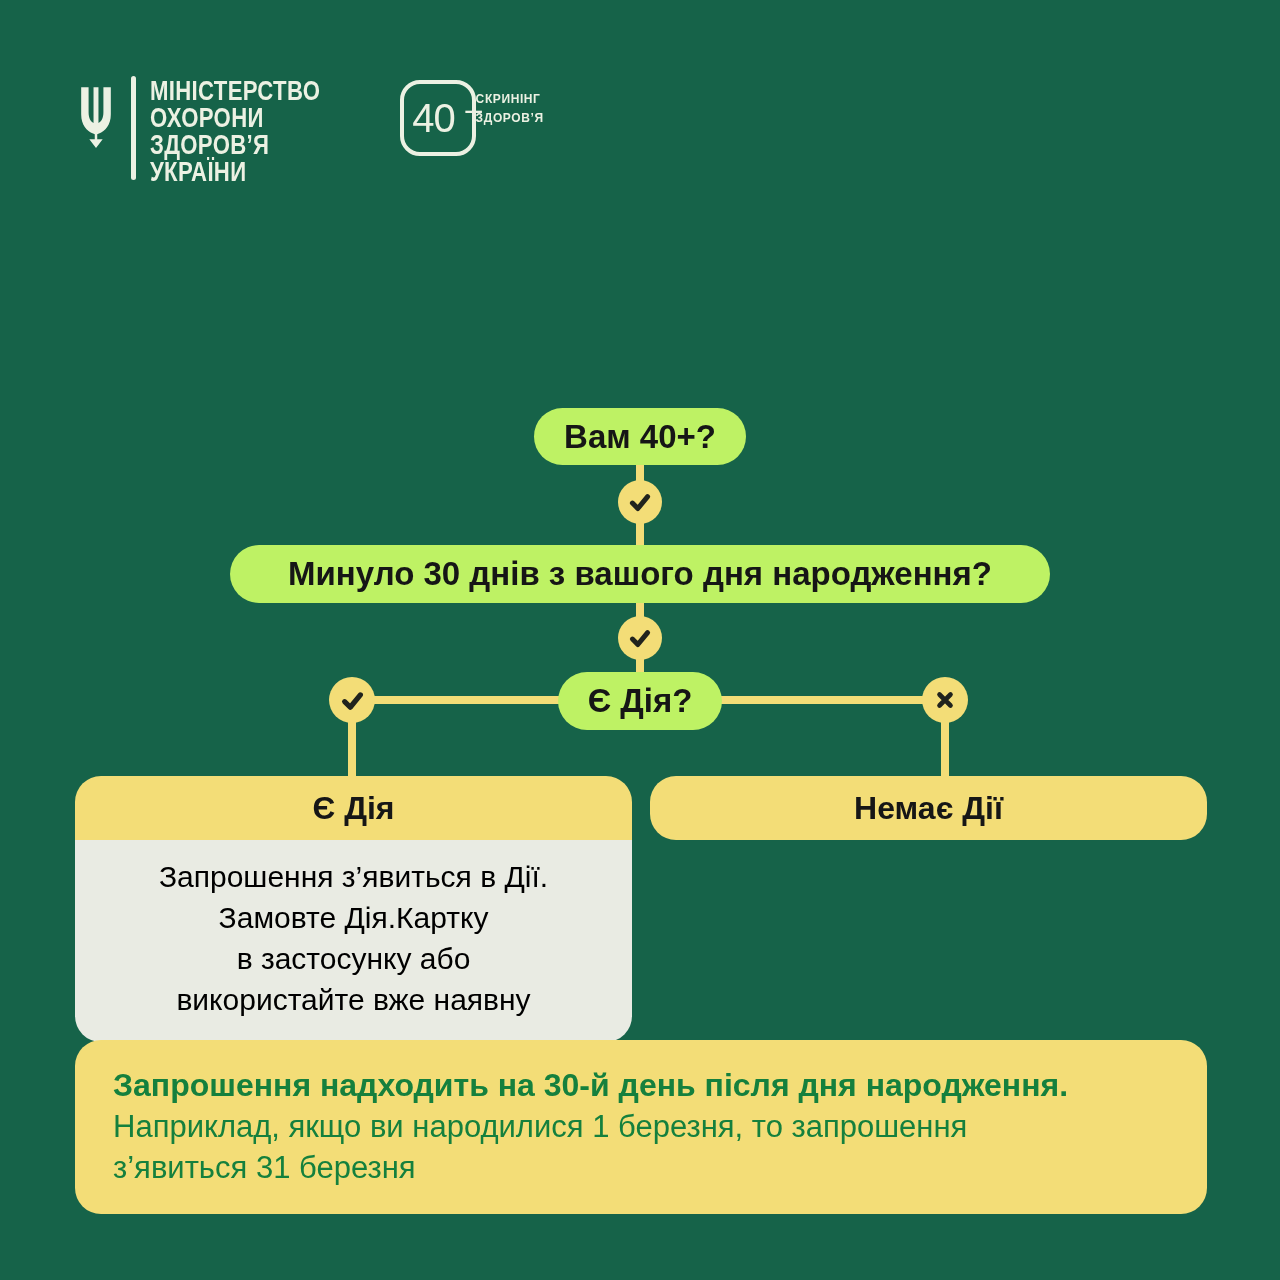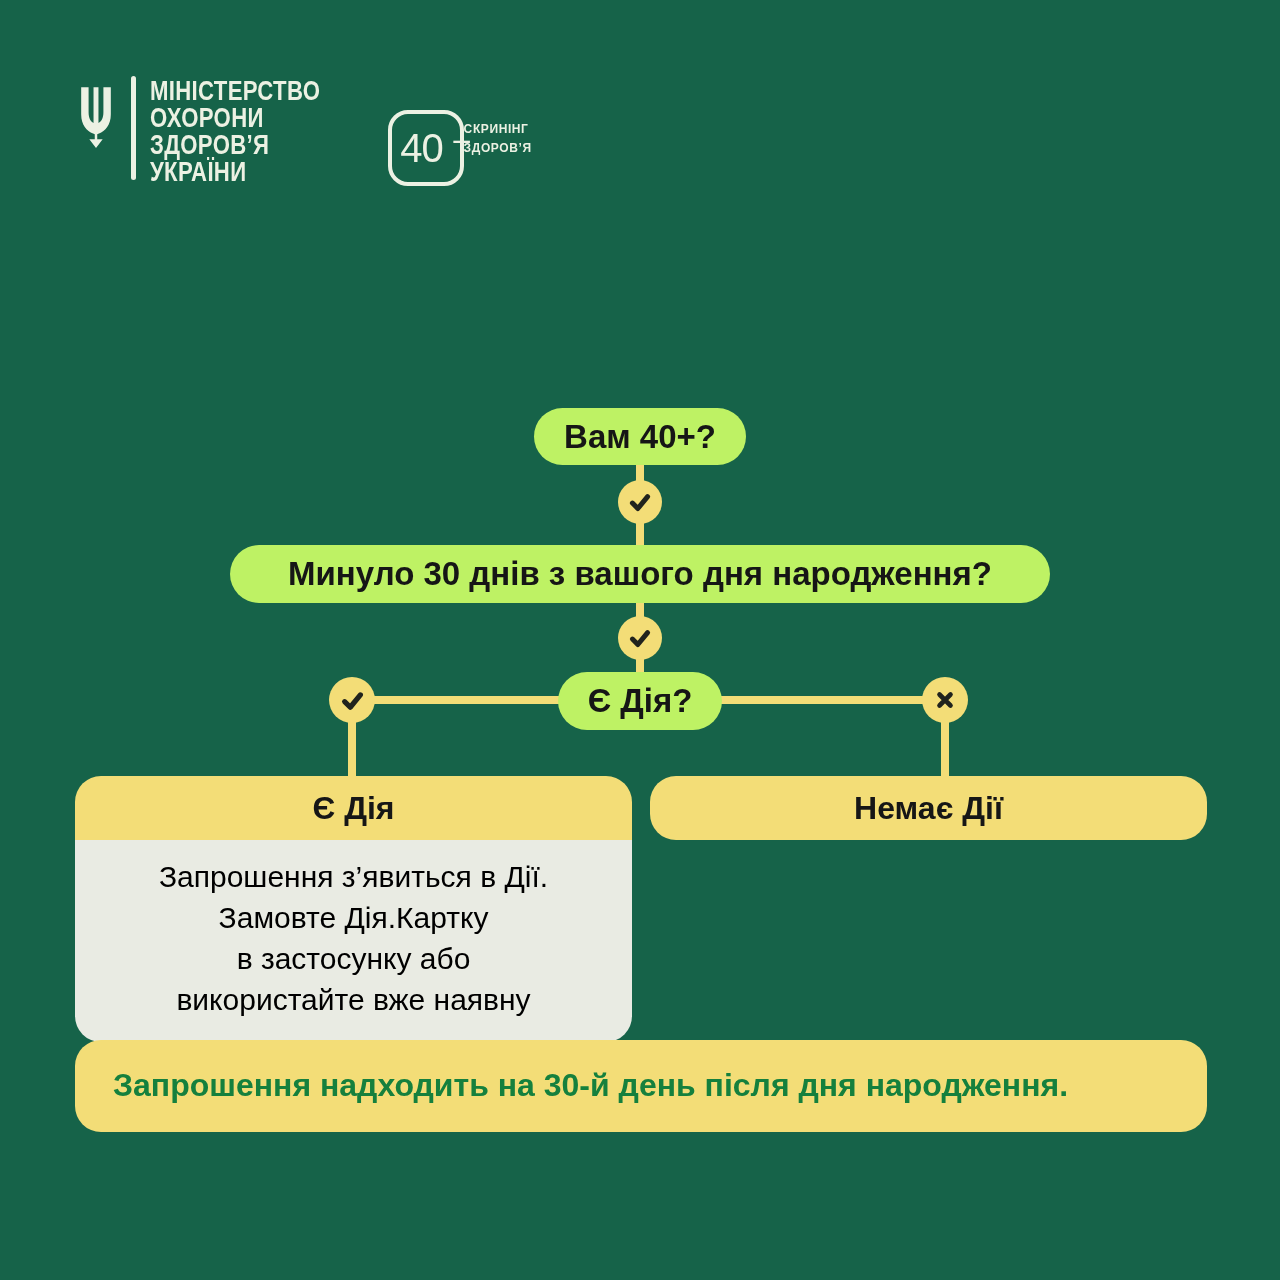--- a/index.html
+++ b/index.html
@@ -3,21 +3,21 @@
 <meta charset="utf-8">
 <style>
   html,body{margin:0;padding:0;background:#0d3d2d;}
   .canvas{
     position:relative;width:1280px;height:1280px;overflow:hidden;
     background:#166349;
     font-family:"Liberation Sans","DejaVu Sans",sans-serif;
     color:#1a1a1a;
   }
   
-  .logos{position:absolute;left:75px;top:76px;display:flex;gap:30px;align-items:flex-end;}
+  .logos{position:absolute;left:75px;top:76px;display:flex;gap:42px;}
   .ministry{display:flex;align-items:flex-start;gap:14px;color:#ecf1e3;}
   .trident{width:42px;height:78px;margin-top:2px;}
   .logo-divider{width:5px;height:104px;background:#ecf1e3;border-radius:3px;}
   .ministry-text{display:flex;flex-direction:column;margin-top:2px;}
   .ministry-text span{
     font-size:27px;font-weight:700;line-height:27px;letter-spacing:.4px;
     transform:scaleX(.82);transform-origin:left;white-space:nowrap;
   }
   .screening{display:flex;flex-direction:row;color:#ecf1e3;margin-top:4px;}
   .badge{
@@ -139,15 +139,17 @@
 в застосунку або
 використайте вже наявну</div>
   </div>
 
   <div class="branch-box" style="left:650px;">
     <div class="box-header">Немає Дії</div>
   </div>
 
   <div class="note">
     <div class="nb">Запрошення надходить на 30-й день після дня народження.</div>
+    <div class="nt">Наприклад, якщо ви народилися 1 березня, то запрошення
+з’явиться 31 березня</div>
   </div>
 
 </div>
 
 </body></html>

